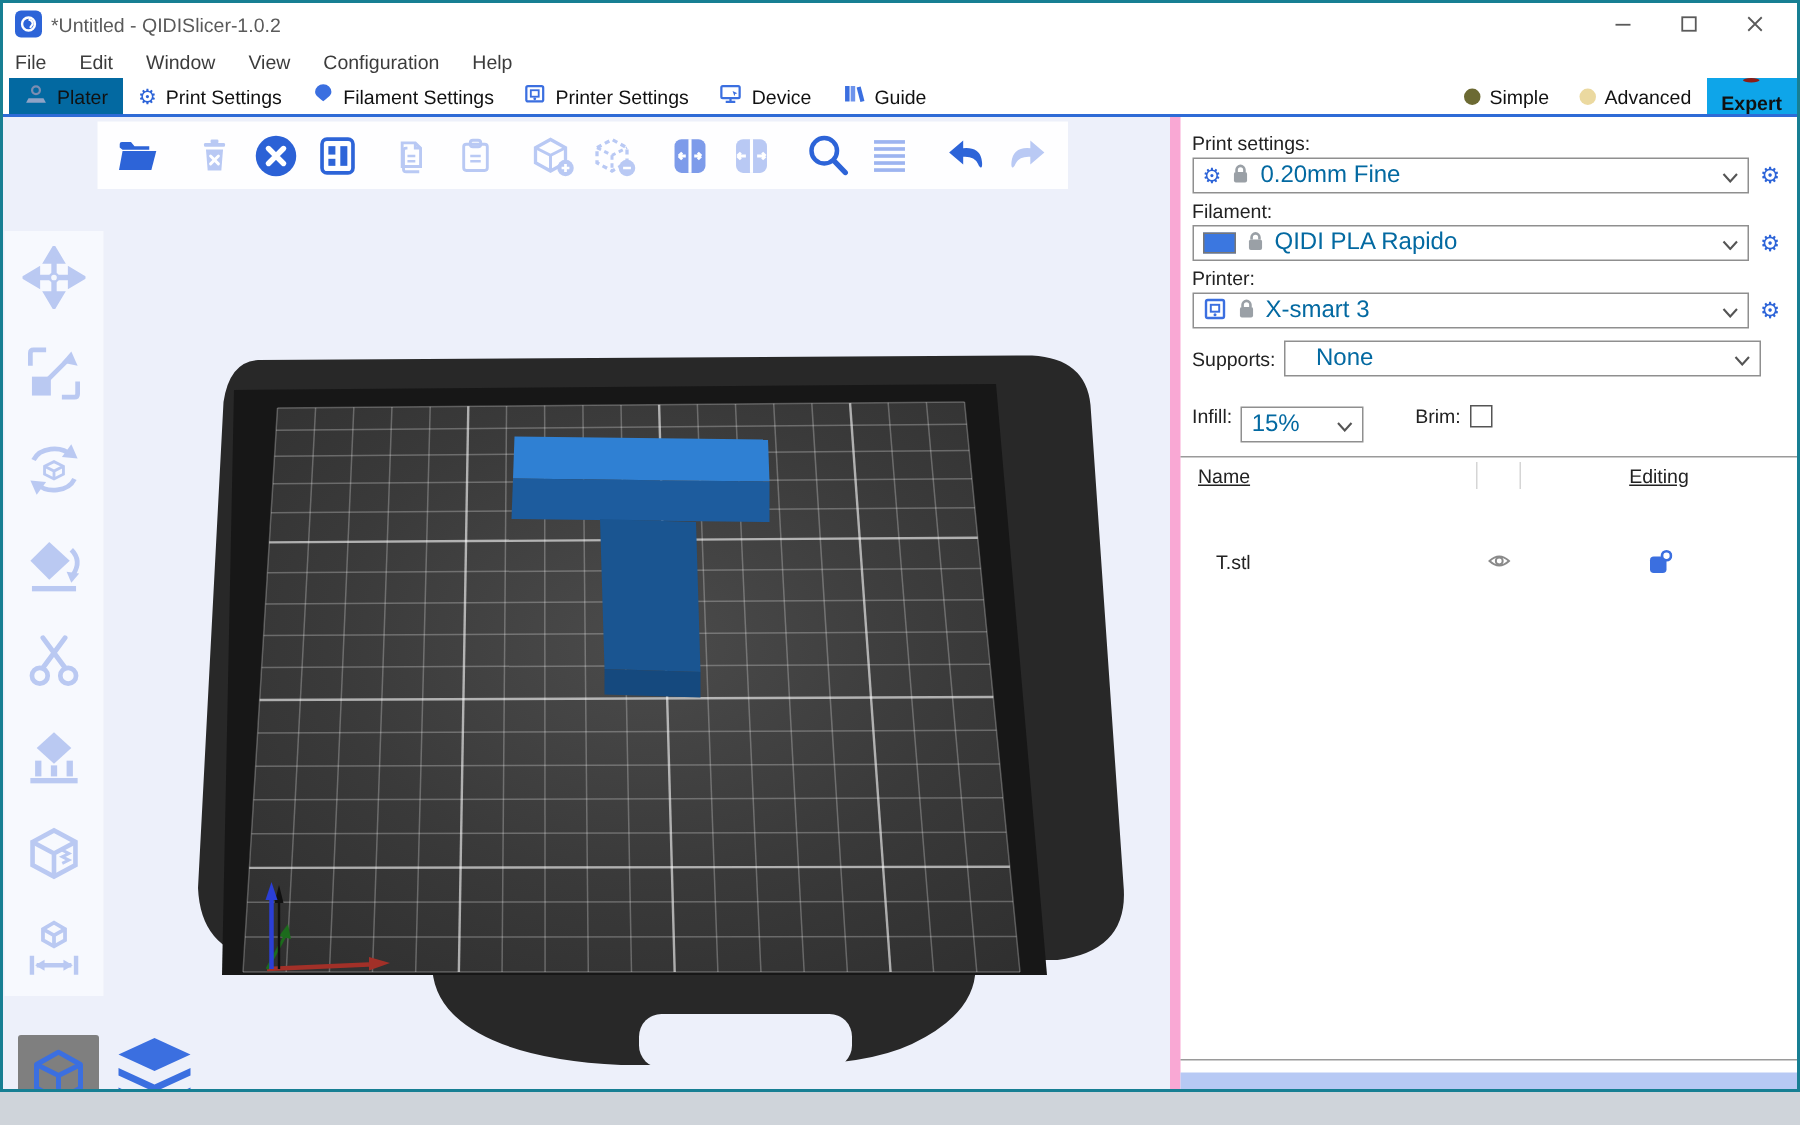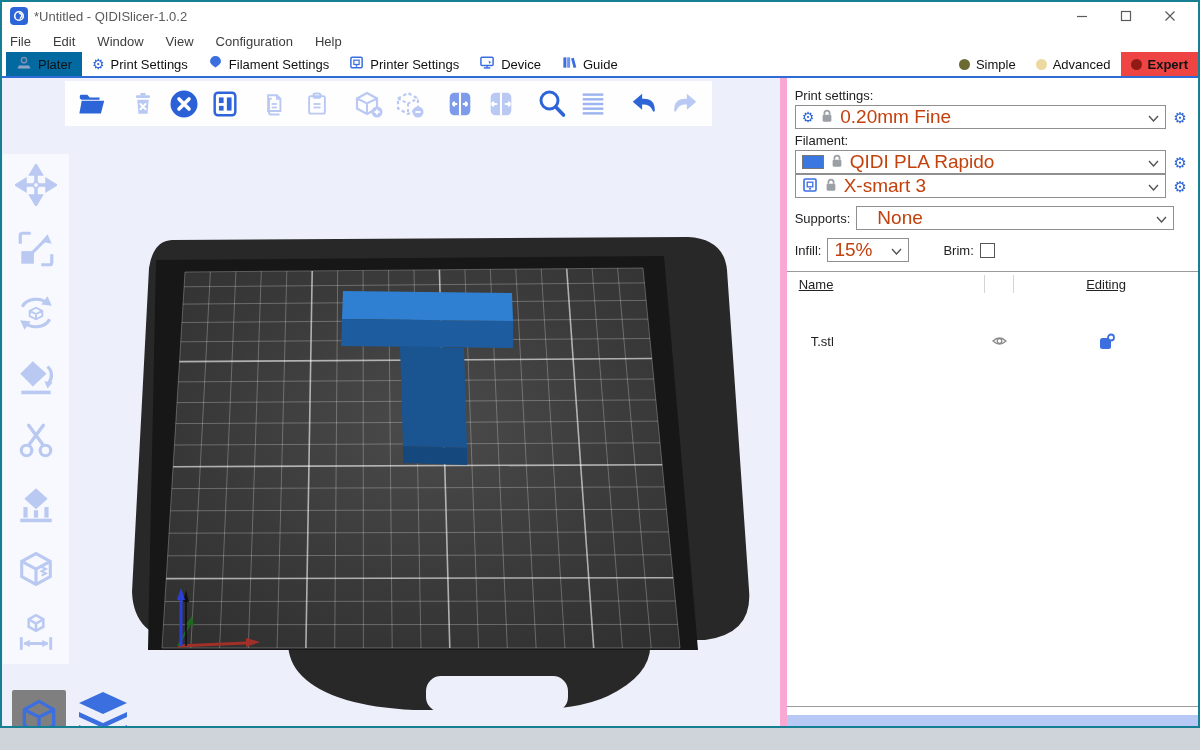--- a/index.html
+++ b/index.html
@@ -14,21 +14,21 @@
   
   .menubar{height:22px;display:flex;align-items:center;padding:0 8px;gap:22px;background:#fff;}
   .menu-item{font-size:13px;color:#3c3c3c;cursor:pointer;}
   
   .tabbar{height:26px;display:flex;align-items:stretch;background:#fff;border-bottom:2px solid var(--tab-line);padding-left:4px;}
   .tab{display:flex;align-items:center;gap:6px;padding:0 10px;font-size:13px;color:#111;cursor:pointer;white-space:nowrap;}
   .tab.active{background:#0369a1;}
   .tab .glyph{font-size:14px;color:var(--accent-blue);line-height:1;}
   .tab-spacer{flex:1;}
   .mode{display:flex;align-items:center;gap:6px;padding:0 10px;font-size:13px;color:#111;cursor:pointer;}
-  .mode.active{background:#ef4444;font-weight:bold;}
+  .mode.active{background:#0ea5e9;font-weight:bold;flex-direction:column;}
   .dot{width:11px;height:11px;border-radius:50%;display:inline-block;}
   .dot.simple{background:var(--mode-simple);} .dot.advanced{background:var(--mode-advanced);} .dot.expert{background:var(--mode-expert);}
   
   .main{display:flex;height:670px;}
   .viewport{position:relative;width:779px;height:670px;background:var(--viewport-bg);overflow:hidden;}
   .scene{position:absolute;left:0;top:0;}
   
   .toolbar{position:absolute;left:63px;top:3px;height:45px;display:flex;align-items:center;gap:7px;padding:0 10px;background:rgba(255,255,255,0.92);}
   .tbtn{width:34px;height:36px;display:flex;align-items:center;justify-content:center;cursor:pointer;}
   .tbtn.group{margin-left:10px;}
@@ -37,26 +37,26 @@
   .gbtn{width:48px;height:46px;display:flex;align-items:center;justify-content:center;cursor:pointer;}
   
   .viewbtns{position:absolute;left:10px;bottom:4px;display:flex;align-items:flex-end;gap:8px;}
   .vbtn{cursor:pointer;display:flex;align-items:center;justify-content:center;}
   .vbtn.threed{width:54px;height:54px;background:#7f7f7f;border-radius:2px;}
   
   .rightpanel{width:419px;height:670px;background:#fff;border-left:7px solid #f9a8d4;display:flex;flex-direction:column;padding-top:6px;font-size:13px;color:#222;}
   .plabel{margin:4px 8px 2px;font-size:13px;color:#222;}
   .combo-row{display:flex;align-items:center;margin:0 8px;gap:4px;}
   .combo{flex:1;height:24px;border:1px solid #8f8f8f;background:#fff;display:flex;align-items:center;gap:6px;padding:0 6px;cursor:pointer;min-width:0;}
-  .combo .ctext{flex:1;font-size:19px;color:#c2410c;white-space:nowrap;overflow:hidden;}
+  .combo .ctext{flex:1;font-size:16px;color:#0369a1;white-space:nowrap;overflow:hidden;}
   .gear-btn{width:20px;text-align:center;font-size:15px;color:var(--accent-blue);cursor:pointer;line-height:1;}
   .glyph-gear{font-size:14px;color:var(--accent-blue);line-height:1;}
   .swatch{width:22px;height:14px;background:var(--filament-swatch);border:1px solid #777;}
   .inline-row{display:flex;align-items:center;margin:8px 8px 0;gap:6px;}
-  .combo.small{flex:0 0 82px;}
+  .combo.small{flex:0 0 82px;margin-top:12px;}
   .checkbox{width:15px;height:15px;border:1px solid #555;background:#fff;cursor:pointer;}
   .objlist{margin-top:9px;flex:1;border-top:1px solid #9a9a9a;border-bottom:1px solid #9a9a9a;display:flex;flex-direction:column;overflow:hidden;}
   .objhead{display:grid;grid-template-columns:1fr 30px 184px;align-items:center;height:24px;text-decoration:underline;}
   .objhead .h1{padding-left:12px;}
   .objhead .h2{border-left:1px solid #d5d5d5;border-right:1px solid #d5d5d5;height:18px;}
   .objhead .h3{text-align:center;}
   .objrow{display:grid;grid-template-columns:1fr 30px 184px;align-items:center;height:26px;cursor:pointer;margin-top:32px;}
   .objrow .n{padding-left:24px;}
   .objrow .c{display:flex;justify-content:center;}
   .slice{margin-top:8px;height:33px;border:none;background:var(--slice-bg);color:var(--slice-text);font-weight:bold;font-size:10px;font-family:"Liberation Sans",sans-serif;cursor:pointer;}
@@ -483,20 +483,21 @@
                 <path d="M5 7 V5.4 a3 3 0 0 1 6 0 V7" stroke="#9aa0a6" stroke-width="2" fill="none"></path>
               </svg></span>
           <span class="ctext">QIDI PLA Rapido</span>
           <span><svg width="11" height="7" viewBox="0 0 11 7">
                 <polyline points="1,1 5.5,6 10,1" fill="none" stroke="#555" stroke-width="1.4"></polyline>
               </svg></span>
         </div>
         <span class="gear-btn">⚙</span>
       </div>
 
+      <div class="plabel">Printer:</div>
       <div class="combo-row">
         <div class="combo">
           <span><svg width="16" height="16" viewBox="0 0 16 16">
                 <rect x="2" y="2" width="12" height="12" rx="1.2" fill="none" stroke="#3b6fe0" stroke-width="1.6"></rect>
                 <rect x="5.2" y="5.2" width="5.6" height="4.6" fill="none" stroke="#3b6fe0" stroke-width="1.3"></rect>
                 <circle cx="8" cy="11.8" r="1" fill="#3b6fe0"></circle>
               </svg></span>
           <span><svg width="14" height="15" viewBox="0 0 16 16">
                 <rect x="3" y="7" width="10" height="8" rx="1.5" fill="#9aa0a6"></rect>
                 <path d="M5 7 V5.4 a3 3 0 0 1 6 0 V7" stroke="#9aa0a6" stroke-width="2" fill="none"></path>

